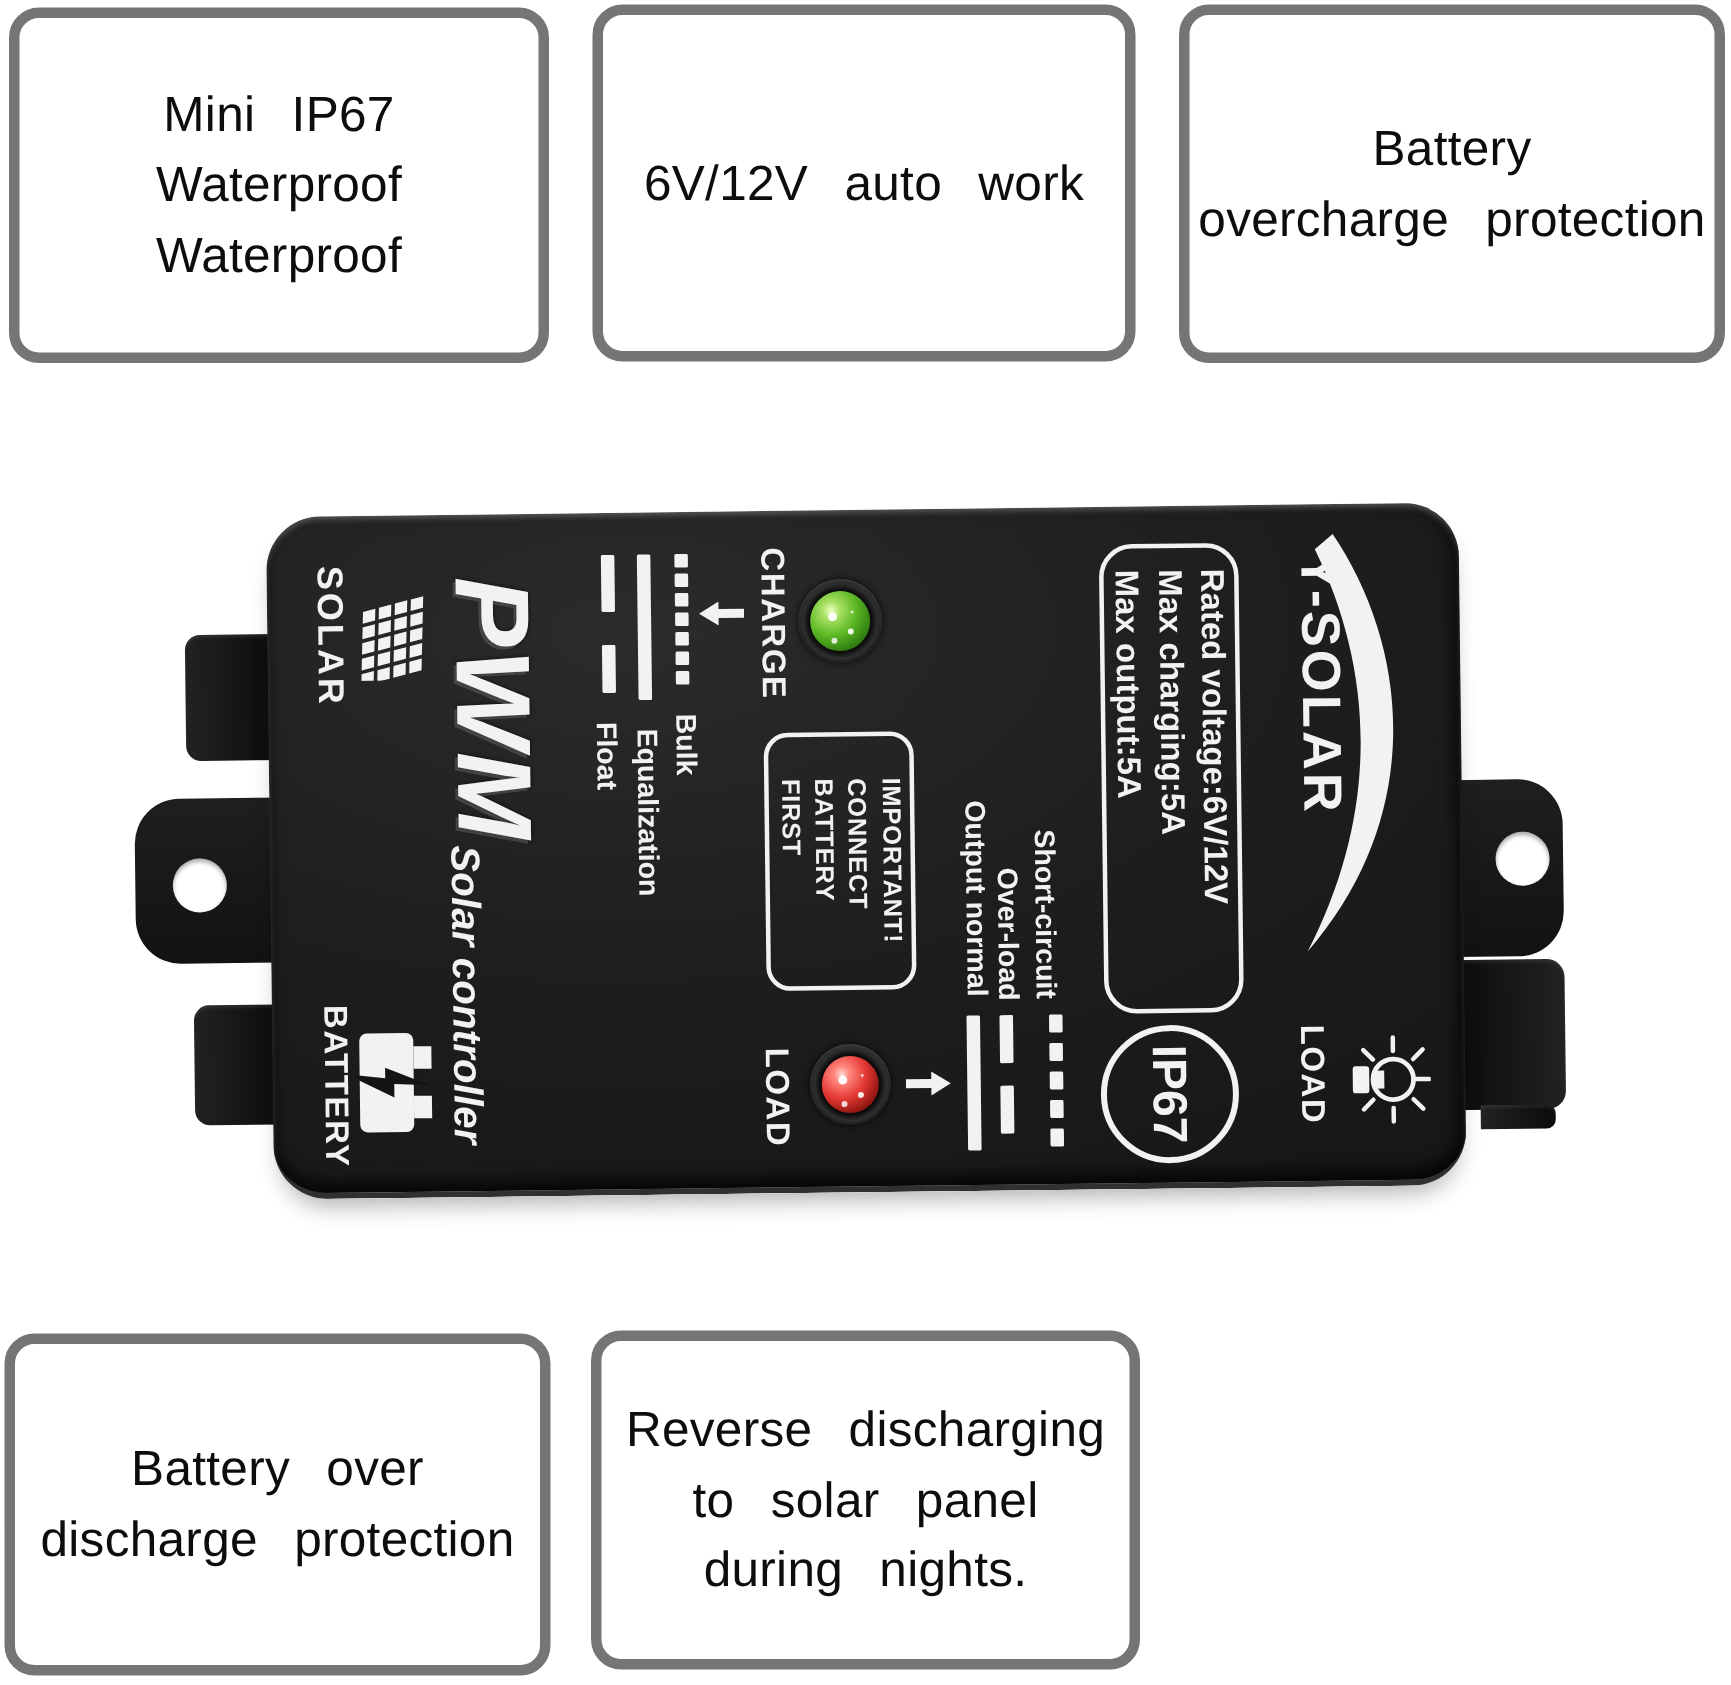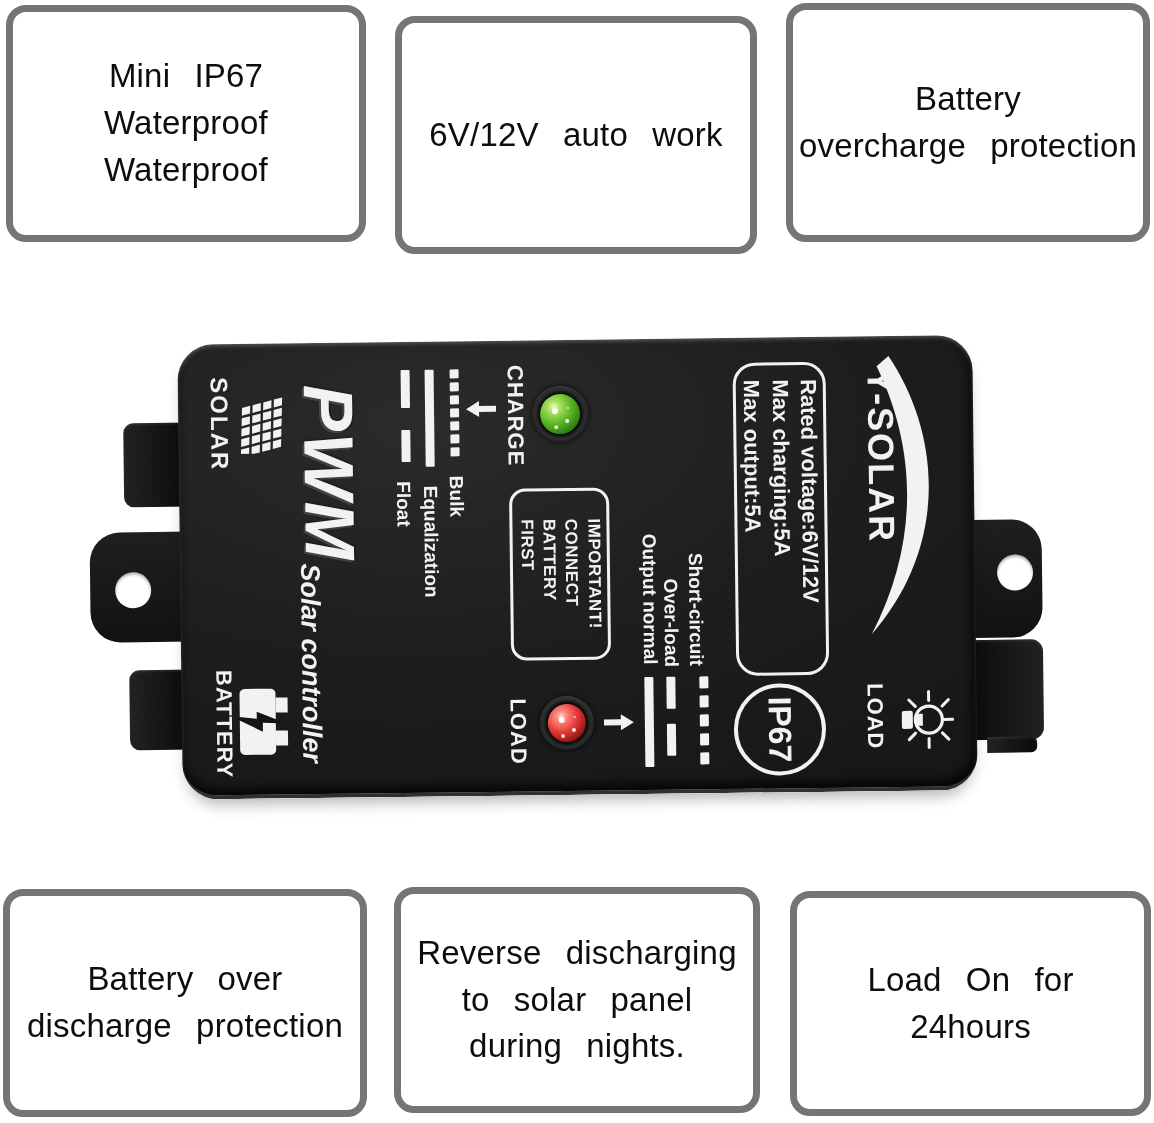--- a/index.html
+++ b/index.html
@@ -60,21 +60,21 @@
 </style>
 </head>
 <body>
 
 <div class="scene">
 
   <div class="fbox" style="left:6px;top:5px;width:360px;height:237px;">
     <div class="ftext">Mini IP67
 Waterproof Waterproof</div>
   </div>
-  <div class="fbox" style="left:395px;top:16px;width:362px;height:238px;">
+  <div class="fbox" style="left:395px;top:3px;width:362px;height:238px;">
     <div class="ftext">6V/12V auto work</div>
   </div>
   <div class="fbox" style="left:786px;top:3px;width:364px;height:239px;">
     <div class="ftext">Battery
 overcharge protection</div>
   </div>
 
   <div class="device">
 
     <div class="conn" style="left:45px;top:88px;width:65px;height:84px;border-radius:10px 0 0 10px;"></div>
@@ -224,17 +224,14 @@
 
   <div class="fbox" style="left:394px;top:887px;width:366px;height:226px;">
     <div class="ftext">Reverse discharging
 to solar panel
 during nights.</div>
   </div>
   <div class="fbox" style="left:3px;top:889px;width:364px;height:228px;">
     <div class="ftext">Battery over
 discharge protection</div>
   </div>
-  <div class="fbox" style="left:790px;top:891px;width:361px;height:225px;">
-    <div class="ftext">Load On for 24hours</div>
-  </div>
 
 </div>
 
 </body></html>

